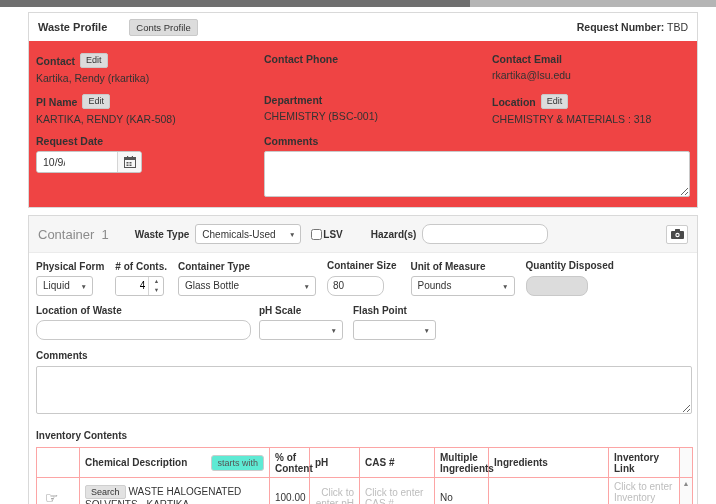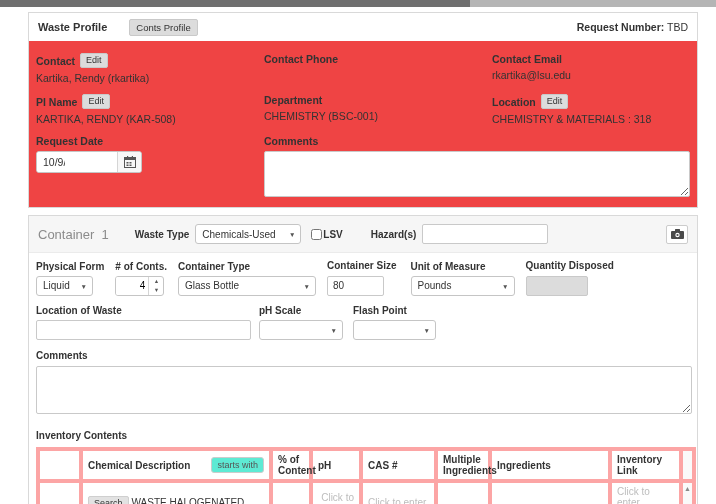--- a/index.html
+++ b/index.html
@@ -41,21 +41,21 @@
   
   #container-panel{top:215px;height:312px;}
   .band{height:36px;background:#f6f6f6;border-bottom:1px solid #ebebeb;display:flex;align-items:center;padding:0 9px;}
   .container-title{font-size:13px;color:#8b8b8b;margin-right:26px;white-space:nowrap;}
   .blabel{font-size:10px;font-weight:bold;color:#333;white-space:nowrap;text-align:right;}
 
   .fselect{position:relative;border:1px solid #c5c5c5;border-radius:3px;background:#fff;height:20px;display:flex;align-items:center;
            padding:0 16px 0 6px;font-size:10px;color:#333;box-sizing:border-box;cursor:pointer;}
   .caret{position:absolute;right:5px;top:50%;transform:translateY(-50%);font-size:6.5px;color:#555;}
 
-  .tinput{border:1px solid #c9c9c9;border-radius:2px;height:20px;padding:0 5px;font-size:10px;font-family:"Liberation Sans",sans-serif;color:#333;box-sizing:border-box;background:#fff;}
+  .tinput{border:1px solid #c9c9c9;border-radius:8px;height:20px;padding:0 5px;font-size:10px;font-family:"Liberation Sans",sans-serif;color:#333;box-sizing:border-box;background:#fff;}
 
   .lsv{display:flex;align-items:center;margin-left:10px;gap:1px;}
   .lsv input{width:11px;height:11px;margin:0;}
 
   .cam-btn{margin-left:auto;width:22px;height:19px;background:#fff;border:1px solid #ccc;border-radius:2px;display:flex;align-items:center;justify-content:center;cursor:pointer;padding:0;}
 
   .cbody{padding:7px 7px 0 7px;}
   .grow{display:flex;align-items:flex-end;}
   .group{margin-right:11px;}
   .group .glabel{font-size:10px;font-weight:bold;color:#333;margin-bottom:4px;white-space:nowrap;}
@@ -68,21 +68,21 @@
 
   .disabled-box{background:#dcdcdc;border:1px solid #c9c9c9;}
 
   .comments-label{font-size:10px;font-weight:bold;margin:10px 0 5px 0;}
   .container-comments{width:656px;height:48px;}
 
   .contents-label{font-size:10px;font-weight:bold;margin:12px 0 6px 0;}
 
   
   table{border-collapse:collapse;table-layout:fixed;width:656px;font-size:10px;}
-  th,td{border:4px solid #fca5a5;padding:3px 5px;vertical-align:middle;box-sizing:border-box;}
+  th,td{border:1px solid #fca5a5;padding:3px 5px;vertical-align:middle;box-sizing:border-box;}
   th{font-weight:bold;text-align:left;background:#fff;height:30px;}
   td{height:40px;}
   .cd-head{display:flex;align-items:center;justify-content:space-between;}
   .sw-btn{background:#5eead4;border:1px solid #ccc;border-radius:3px;font-size:9px;color:#555;padding:2px 5px;cursor:pointer;white-space:nowrap;font-family:"Liberation Sans",sans-serif;}
   .search-btn{background:#e2e2e2;border:1px solid #cfcfcf;border-radius:2px;font-size:9px;color:#333;padding:1px 5px;cursor:pointer;font-family:"Liberation Sans",sans-serif;margin-right:3px;}
   .hand{font-size:15px;color:#555;text-align:left;padding-left:8px;}
   .ph-cell{color:#bdbdbd;text-align:right;}
   .placeholder{color:#bdbdbd;}
   .pct-cell{text-align:right;}
   .sbcol{background:#fafafa;vertical-align:top;text-align:center;padding:2px 0;}

